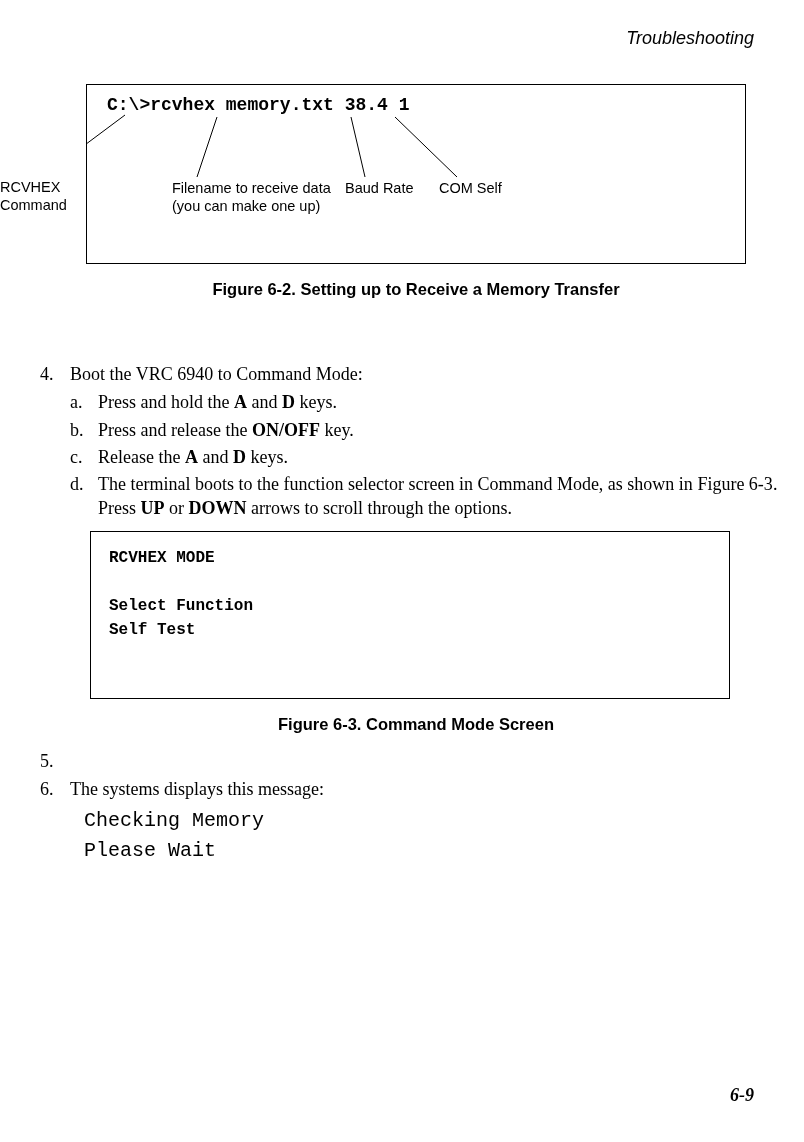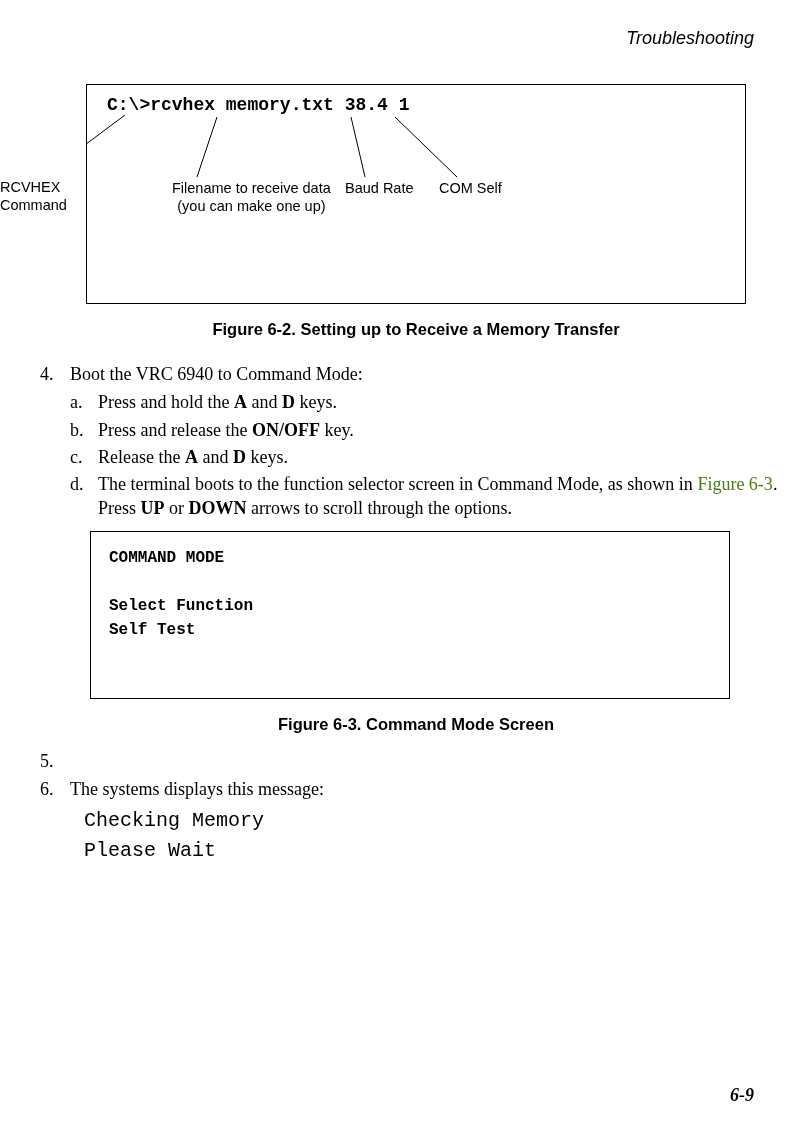--- a/index.html
+++ b/index.html
@@ -41,24 +41,23 @@
   
   .fig62-wrap {
     position: absolute;
     left: 86px;
     top: 84px;
     width: 660px;
   }
   .fig62-box {
     position: relative;
     width: 660px;
-    height: 220px;
+    height: 180px;
     border: 1px solid #000;
     box-sizing: border-box;
-    text-align: center;
   }
   .cmdline {
     position: absolute;
     left: 20px;
     top: 10px;
     font-family: "Courier New", monospace;
     font-weight: bold;
     font-size: 18px;
     white-space: pre;
   }
@@ -109,21 +108,21 @@
   .sub {
     margin-left: 30px;
     display: flex;
     margin-bottom: 3px;
   }
   .sub .let {
     width: 28px;
     flex: 0 0 28px;
   }
   .bold { font-weight: bold; }
-  .link { color: #4d7c0f; }
+  .link { color: #000000; }
 
   
   .fig63-box {
     margin: 10px 0 0 50px;
     width: 640px;
     border: 1.5px solid #000;
     box-sizing: border-box;
     padding: 14px 18px 14px 18px;
     height: 168px;
     font-family: "Courier New", monospace;
@@ -203,21 +202,21 @@
     </div>
 
     <div class="sub">
       <div class="let">d.</div>
       <div>
         <span>The terminal boots to the function selector screen in Command Mode, as shown in </span><span class="link">Figure 6-3</span><span>. Press </span><span class="bold">UP</span><span> or </span><span class="bold">DOWN</span><span> arrows to scroll through the options.</span>
       </div>
     </div>
 
     <div class="fig63-box">
-      <div>COMMAND MODE</div>
+      <div>RCVHEX MODE</div>
       <div>&nbsp;</div>
       <div>Select Function</div>
       <div>Self Test</div>
     </div>
     <div class="fig63-caption">Figure 6-3.  Command Mode Screen</div>
 
     <div class="ol-step">
       <div class="num">5.</div>
     </div>
 

